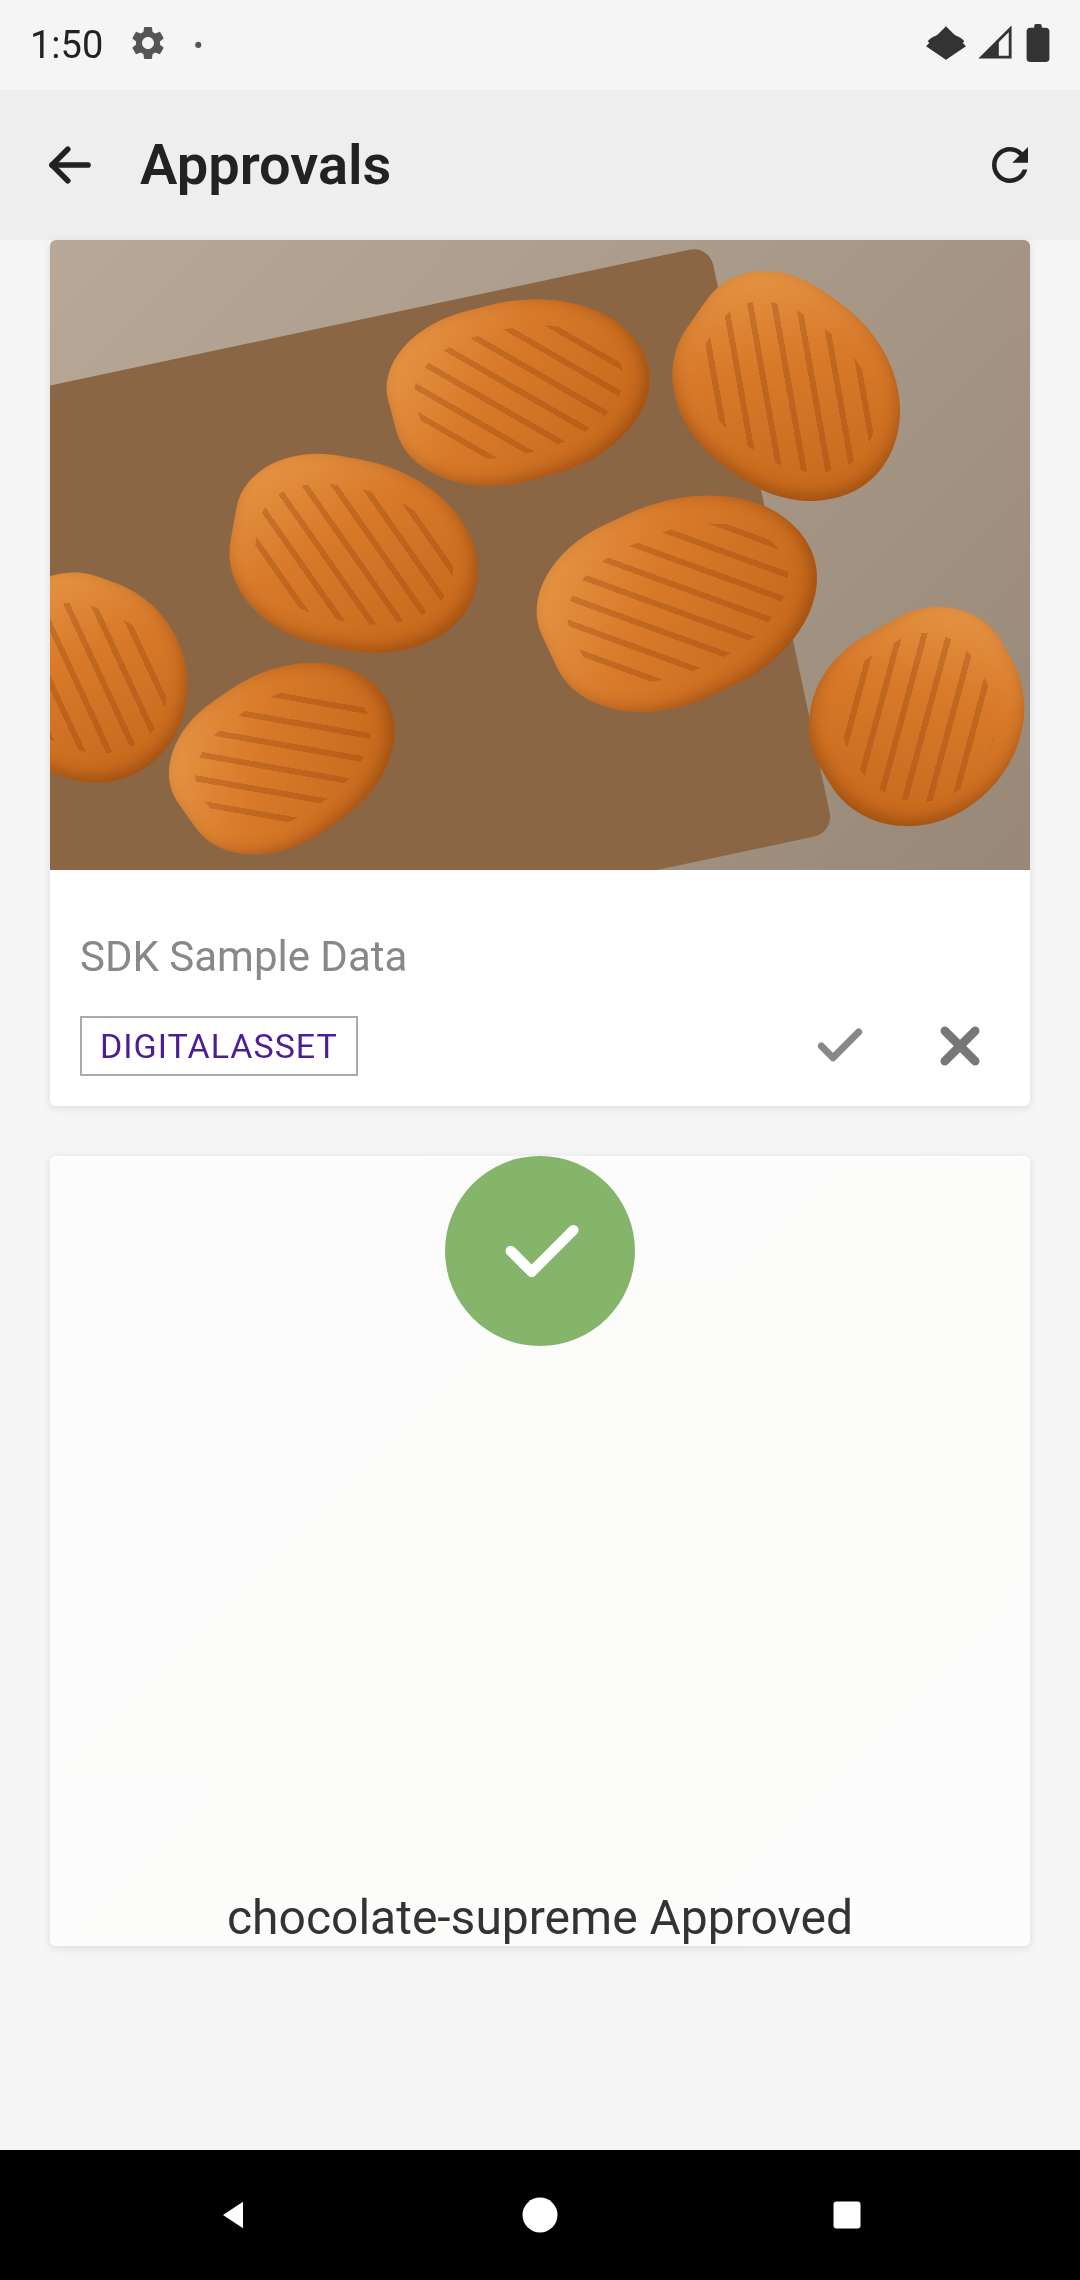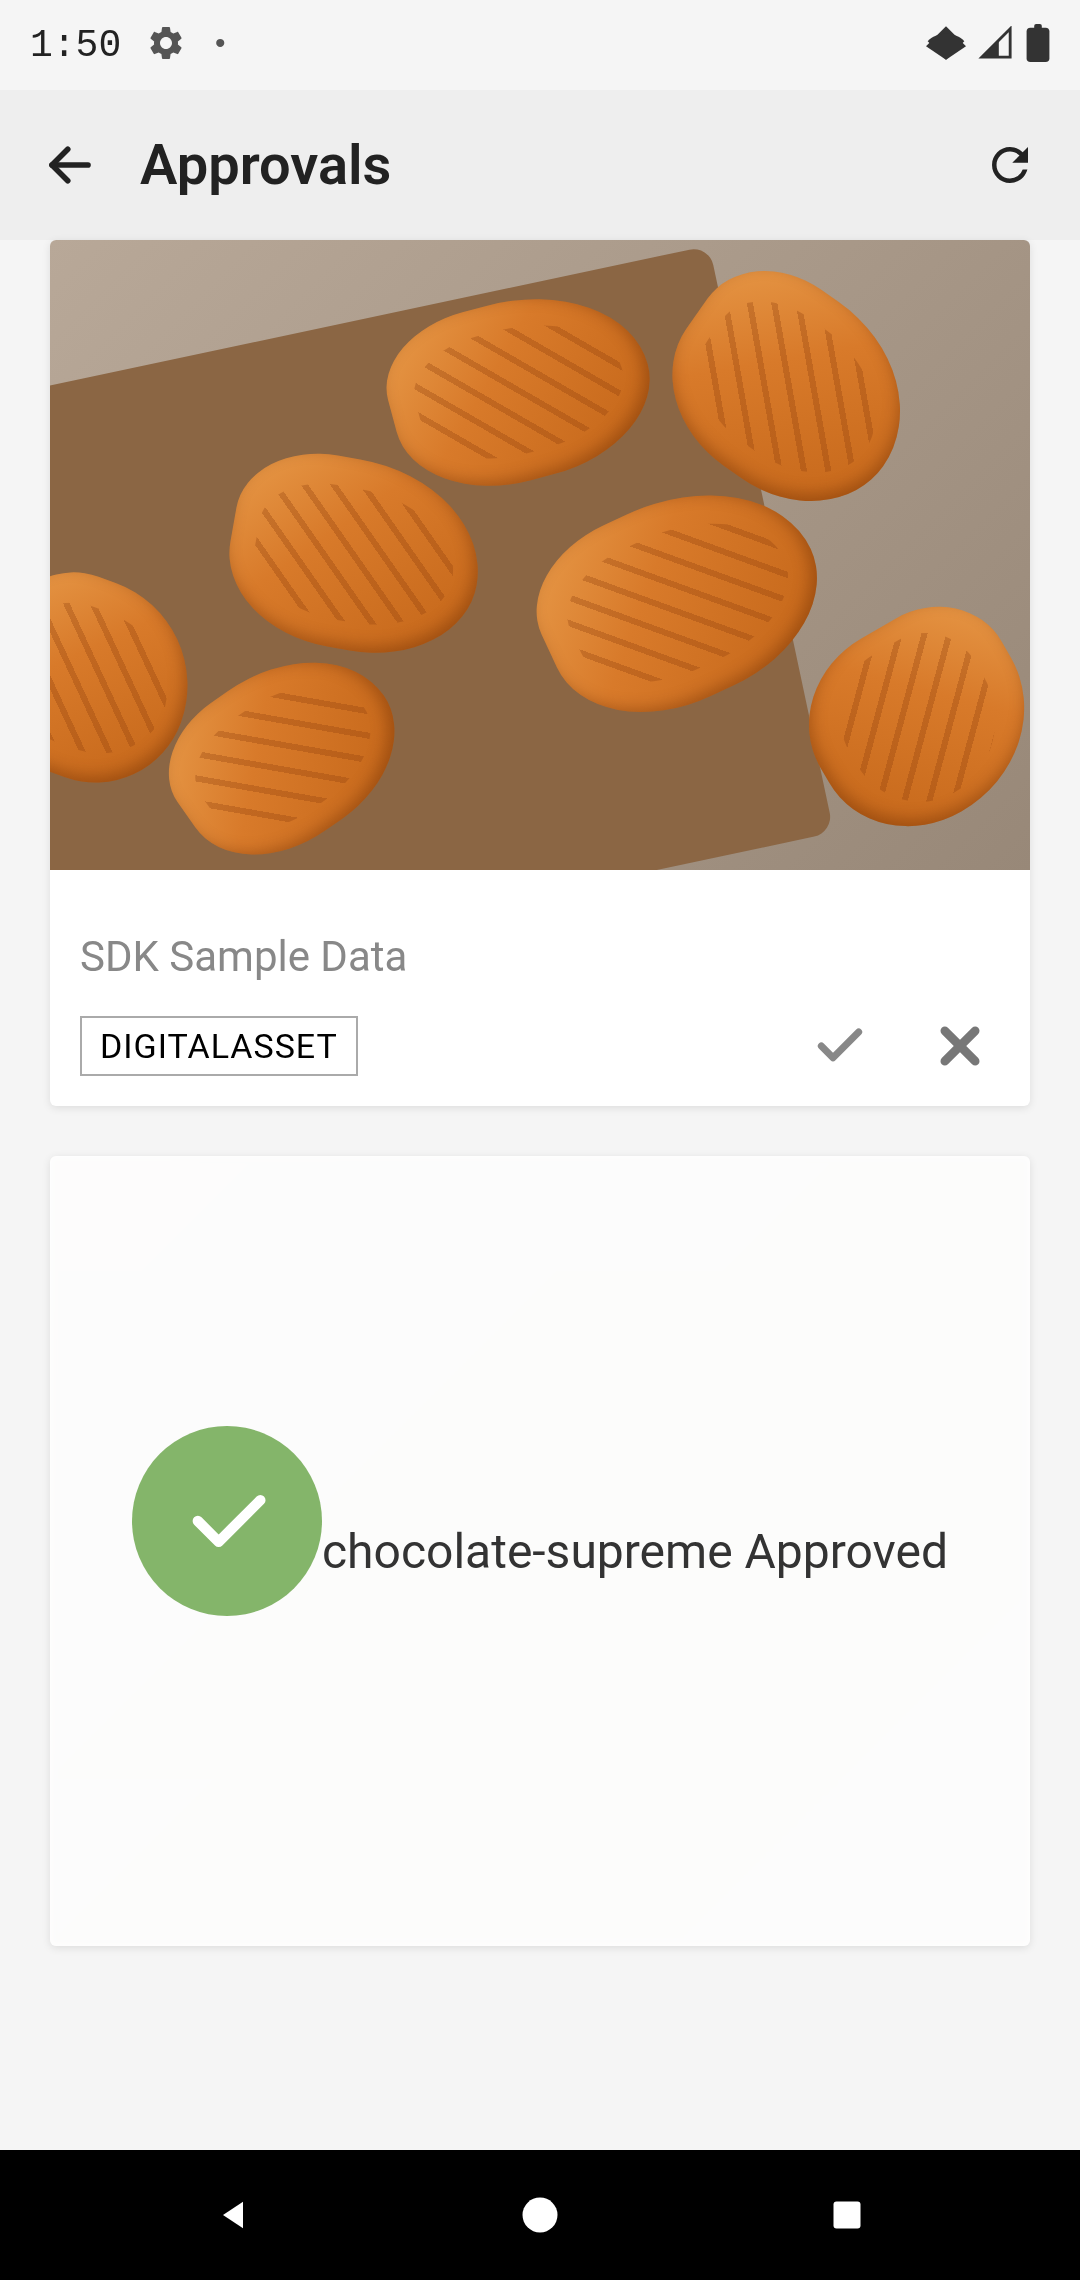--- a/index.html
+++ b/index.html
@@ -14,21 +14,20 @@
       background: #f5f5f5;
       position: relative;
       overflow: hidden;
     }
     .status-bar {
       height: 90px;
       display: flex;
       align-items: center;
       padding: 8px 30px;
       background: #f5f5f5;
-      font-family: Liberation Mono, monospace;
     }
     .status-left {
       display: flex;
       align-items: center;
       gap: 25px;
     }
     .status-time {
       font-size: 38px;
       color: #222;
       font-weight: 400;
@@ -147,21 +146,21 @@
     }
     .card-footer {
       display: flex;
       align-items: center;
       margin-top: 35px;
     }
     .tag {
       border: 2px solid #aaa;
       padding: 8px 18px;
       font-size: 34px;
-      color: #000000;
+      color: #4c1d95;
       letter-spacing: 1px;
     }
     .card-actions {
       margin-left: auto;
       display: flex;
       gap: 60px;
       padding-right: 10px;
     }
     .action-icon {
       width: 60px;
@@ -182,23 +181,23 @@
       position: absolute;
       inset: 0;
       background: linear-gradient(135deg, #6a5a4a 0%, #4a3a2a 50%, #5a4a3a 100%);
       opacity: 0.15;
       filter: blur(3px);
     }
     .approved-content {
       position: relative;
       height: 100%;
       display: flex;
-      flex-direction: row;
-      align-items: center;
-      justify-content: center;
+      flex-direction: column;
+      align-items: center;
+      justify-content: space-between;
       background: rgba(255,255,255,0.88);
     }
     .check-circle {
       width: 190px;
       height: 190px;
       background: #84b56a;
       border-radius: 50%;
       display: flex;
       align-items: center;
       justify-content: center;

